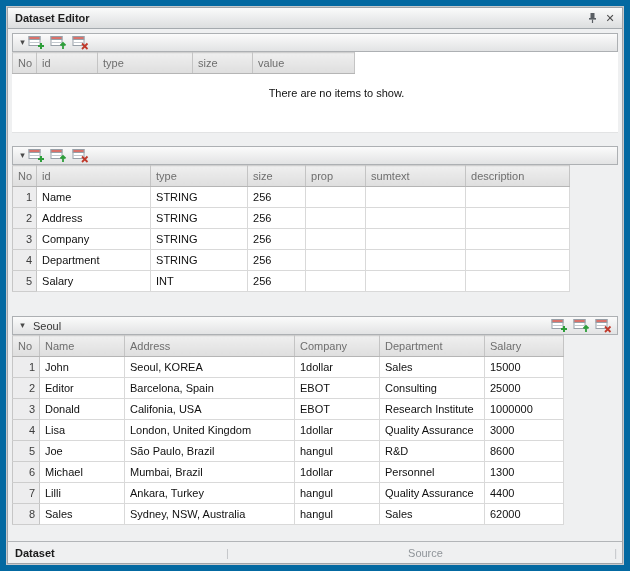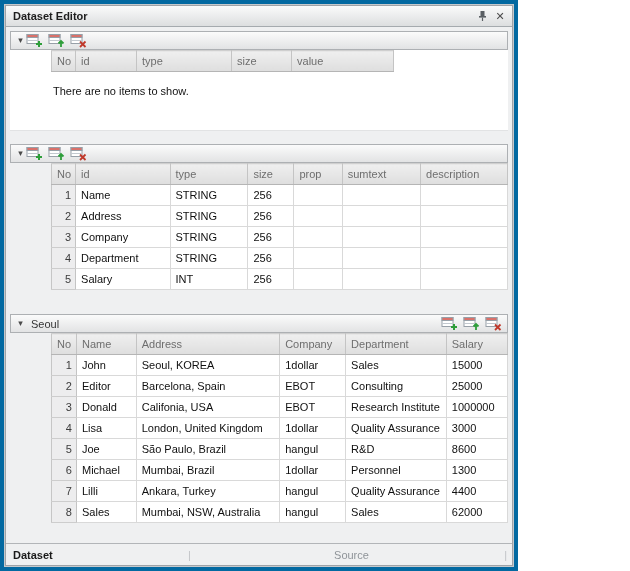--- a/index.html
+++ b/index.html
@@ -2,22 +2,22 @@
 <html><head>
 <meta charset="utf-8">
 <style>
   html,body{margin:0;padding:0;}
   body{
     width:630px;height:571px;
     font-family:"Liberation Sans",sans-serif;font-size:11px;
     background:#ffffff;overflow:hidden;
   }
   .panel-outer{
-    width:518px;height:571px;box-sizing:border-box;
-    border:4px solid #0369a1;background:#c6c9cc;padding:1px;
+    width:630px;height:571px;box-sizing:border-box;
+    border:6px solid #0369a1;background:#c6c9cc;padding:1px;
   }
   .panel{
     width:100%;height:100%;box-sizing:border-box;
     border:1px solid #9ea3a8;background:#eff0f1;
     display:flex;flex-direction:column;
   }
   
   .titlebar{
     flex:0 0 21px;box-sizing:border-box;height:21px;
     display:flex;align-items:center;
@@ -43,42 +43,42 @@
   .sec-header.mt-sm{margin-top:2px;}
   .sec-header.mt-md{margin-top:13px;}
   .sec-header.mt-lg{margin-top:24px;}
   .collapse{width:11px;text-align:center;color:#4a4a4a;font-size:9px;line-height:1;}
   .sec-title{color:#353535;margin-left:5px;flex:1;}
   .sec-toolbar{display:flex;gap:5px;align-items:center;padding-right:2px;}
   .icon16{width:17px;height:15px;display:inline-block;}
   
   .sec-body{position:relative;}
   .sec-body.white{background:#ffffff;border-bottom:1px solid #e2e3e4;}
-  table.grid{border-collapse:collapse;table-layout:fixed;border-left:1px solid #c6c6c6;margin-left:41px;}
+  table.grid{border-collapse:collapse;table-layout:fixed;border-left:1px solid #c6c6c6;}
   .grid th{
     box-sizing:border-box;height:21px;
     background:linear-gradient(#efefef,#dedede);
     color:#6e6e6e;font-weight:normal;font-size:11px;text-align:left;
     padding:0 4px 0 5px;
     border-top:1px solid #cfcfcf;border-right:1px solid #c4c4c4;border-bottom:1px solid #b5b5b5;
     overflow:hidden;white-space:nowrap;
   }
   .grid td{
     box-sizing:border-box;height:21px;background:#ffffff;color:#101010;
     padding:0 4px 0 5px;font-size:11px;
     border-right:1px solid #d9d9d9;border-bottom:1px solid #d9d9d9;
     overflow:hidden;white-space:nowrap;
   }
   .grid td.no{
     background:#ededee;color:#3c3c3c;text-align:right;
     border-right:1px solid #c4c4c4;border-bottom:1px solid #cdcdcd;
   }
   .empty-msg{
     height:58px;box-sizing:border-box;padding-top:13px;
-    text-align:left;color:#111111;padding-left:43px;
+    text-align:center;color:#111111;padding-left:43px;
   }
   
   .footer{
     flex:0 0 22px;box-sizing:border-box;
     border-top:1px solid #b2b5b8;background:#eff0f1;
     display:flex;align-items:center;padding-left:7px;justify-content:space-between;
   }
   .tab{margin-right:5px;}
   .tab.active{color:#1a1a1a;font-weight:bold;}
   .tab.inactive{color:#8f9499;margin-left:8px;}
@@ -388,21 +388,21 @@
                     <td class="no">7</td>
                     <td>Lilli</td>
                     <td>Ankara, Turkey</td>
                     <td>hangul</td>
                     <td>Quality Assurance</td>
                     <td>4400</td>
                   </tr>
                   <tr>
                     <td class="no">8</td>
                     <td>Sales</td>
-                    <td>Mumbai, NSW, Australia</td>
+                    <td>Sydney, NSW, Australia</td>
                     <td>hangul</td>
                     <td>Sales</td>
                     <td>62000</td>
                   </tr>
                 </tbody>
               </table>
             </div>
       </div>
     </div>
 

